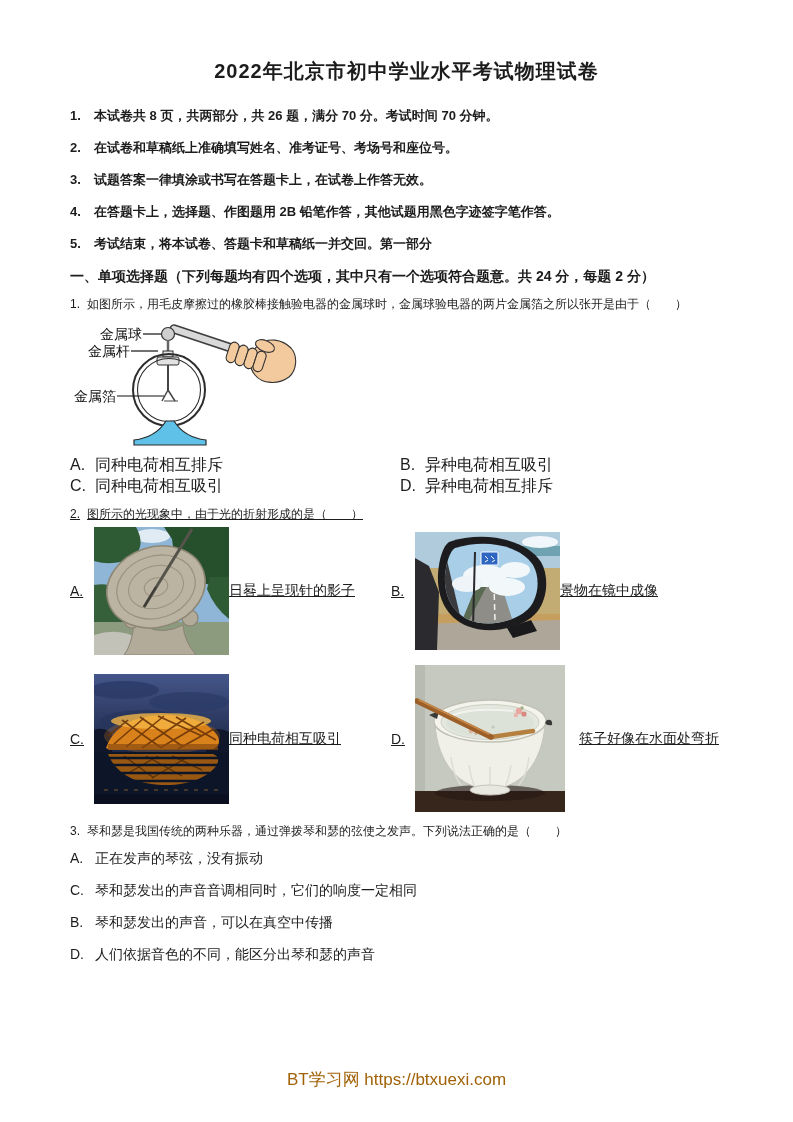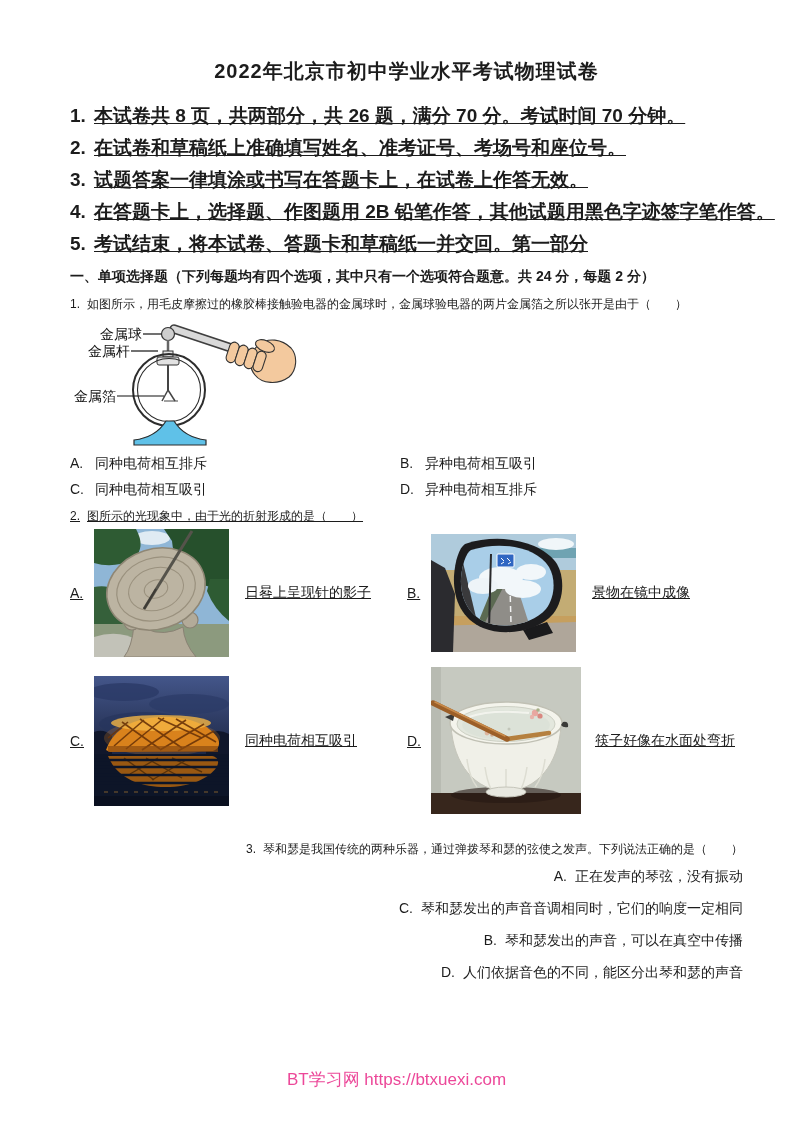--- a/index.html
+++ b/index.html
@@ -3,47 +3,47 @@
 <meta charset="utf-8">
 <style>
   * { margin:0; padding:0; box-sizing:border-box; }
   html,body { background:#ffffff; }
   body { font-family:"Liberation Sans", sans-serif; color:#1c1c1c; }
   .page { position:relative; width:793px; height:1122px; background:#fff; overflow:hidden; margin:0 auto; }
   .content { padding:56px 50px 0 70px; }
 
   .title { font-size:20px; font-weight:bold; text-align:center; line-height:30px; margin-bottom:14px; letter-spacing:1px; }
 
-  .ins-line { font-weight:bold; font-size:19px; line-height:32px; white-space:nowrap;text-decoration:underline; }
+  .ins-line { font-weight:bold; font-size:13px; line-height:32px; white-space:nowrap; }
   .ins-num { display:inline-block; width:24px; }
   .sec-heading { font-weight:bold; font-size:14px; line-height:32px; white-space:nowrap; }
 
   .q-text { font-size:12px; line-height:22px; margin-top:1px; }
   .q-num { margin-right:7px; }
 
   .fig-electroscope { display:block; margin:2px 0 0 2px; }
   .svg-label { font-size:14px; fill:#111; }
 
-  .opt-grid { display:grid; grid-template-columns:330px auto; row-gap:8px; font-size:14px; margin:6px 0 0 0; }
+  .opt-grid { display:grid; grid-template-columns:330px auto; row-gap:0; font-size:16px; margin:6px 0 0 0; }
   .opt-label { display:inline-block; min-width:17px; margin-right:8px; }
 
   .q2 { margin-top:6px;text-decoration:underline; }
   .photo-row { display:flex; align-items:center; margin-top:2px; }
   .photo-row.second { margin-top:10px; }
   .plabel { flex:0 0 24px; font-size:14px; }
-  .cap { font-size:14px; margin-left:16px; }
+  .cap { font-size:14px; margin-left:0; }
   .cap-fixed { width:162px; flex:0 0 162px; }
   .cap-d { margin-left:14px; }
   .photo { flex:0 0 auto; display:block; }
 
-  .q3 { margin-top:24px;text-align:right; }
+  .q3 { margin-top:8px; }
   .opt-line { font-size:14px; line-height:32px; }
 
   .footer { position:absolute; left:0; right:0; top:1068px; text-align:center;
-            color:#ec4899; font-size:17px; font-family:"Liberation Sans", sans-serif; }
+            color:#a16207; font-size:17px; font-family:"Liberation Sans", sans-serif; }
 </style>
 </head>
 <body>
 
 <div class="page">
   <div class="content">
 
     <h1 class="title">2022年北京市初中学业水平考试物理试卷</h1>
 
     <div>

